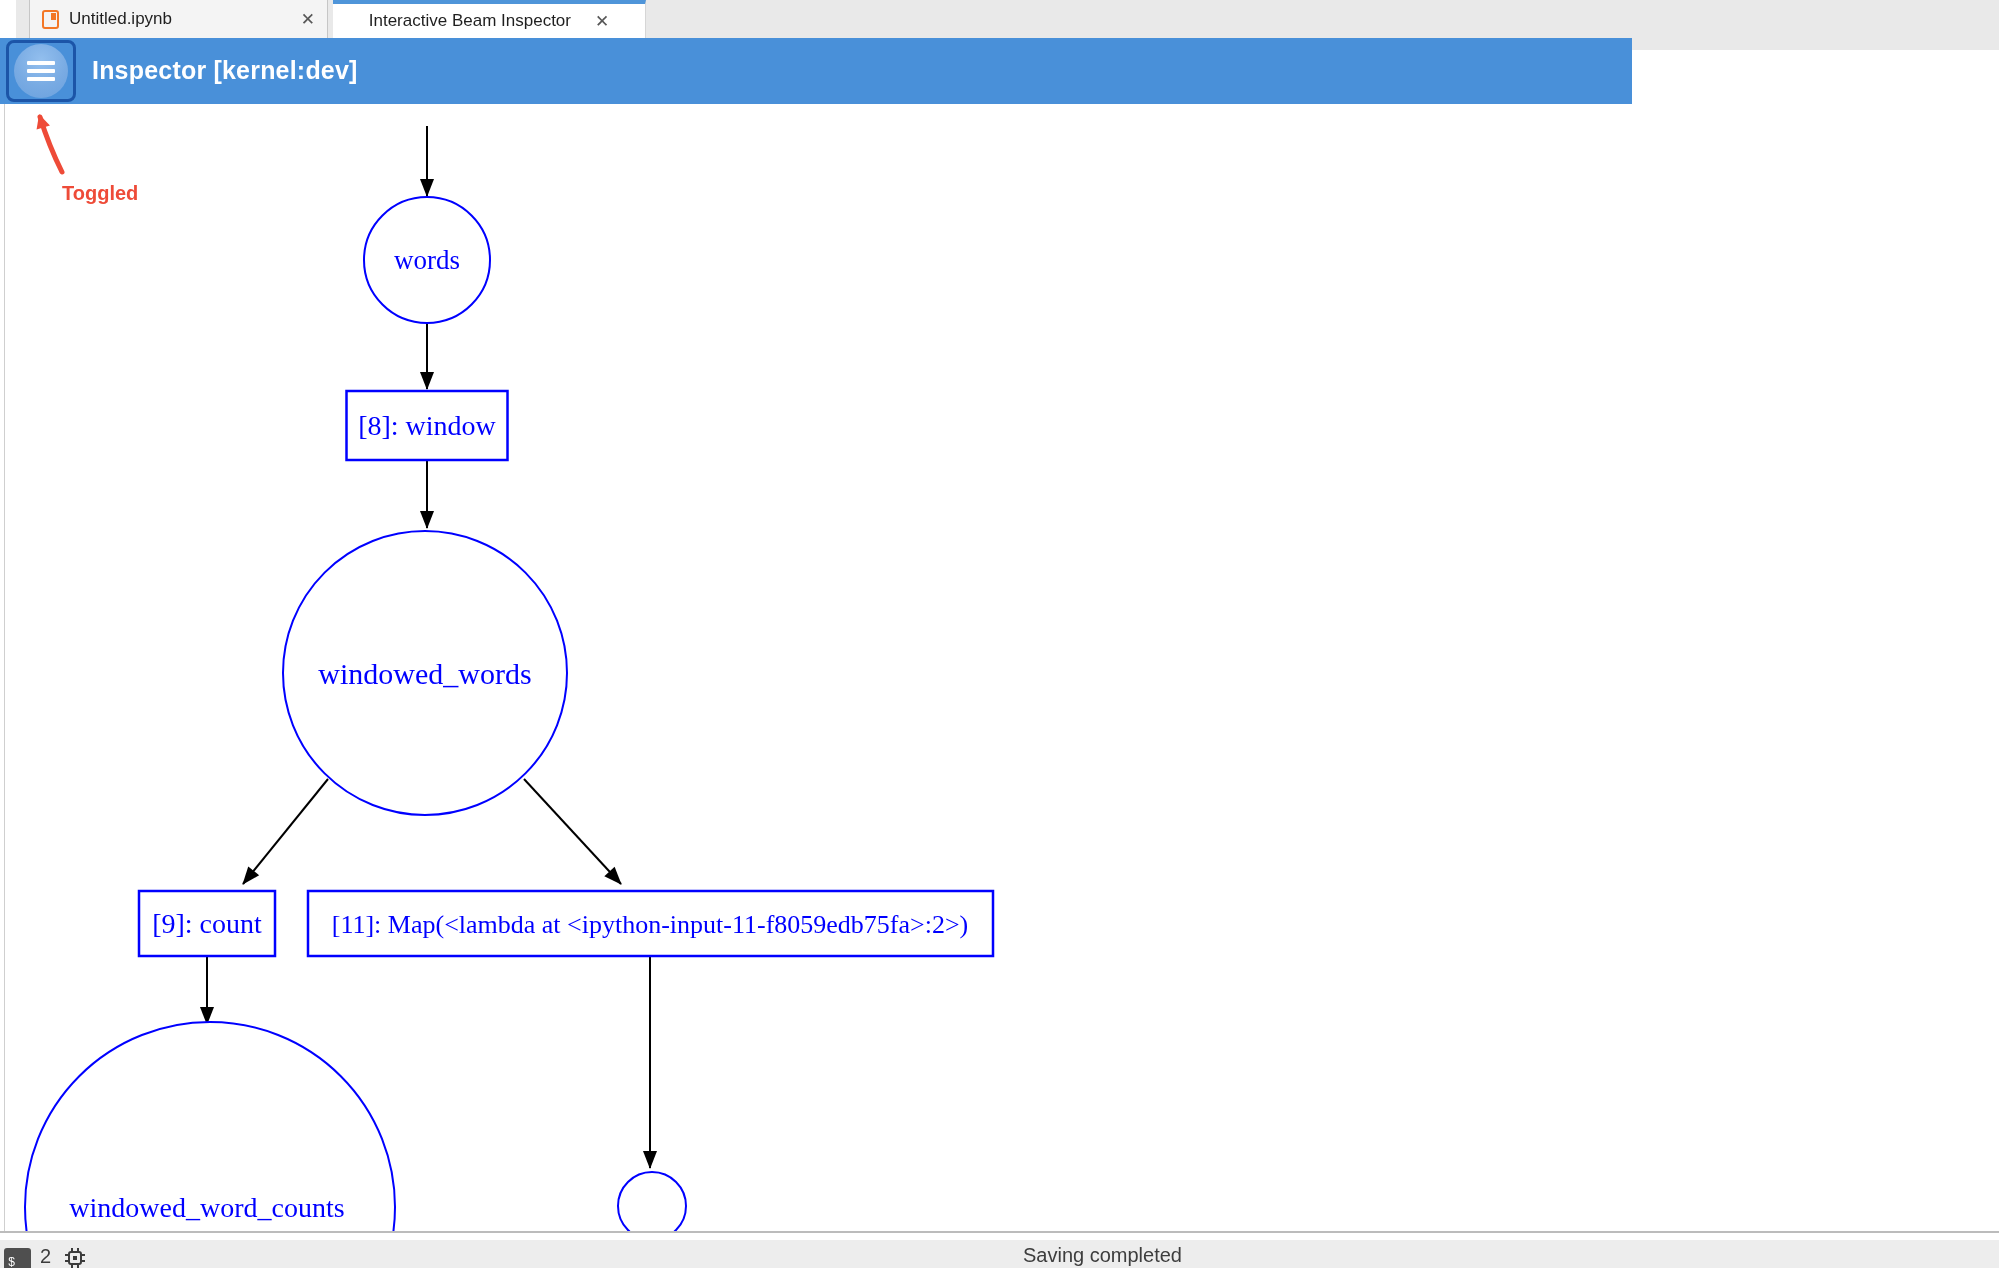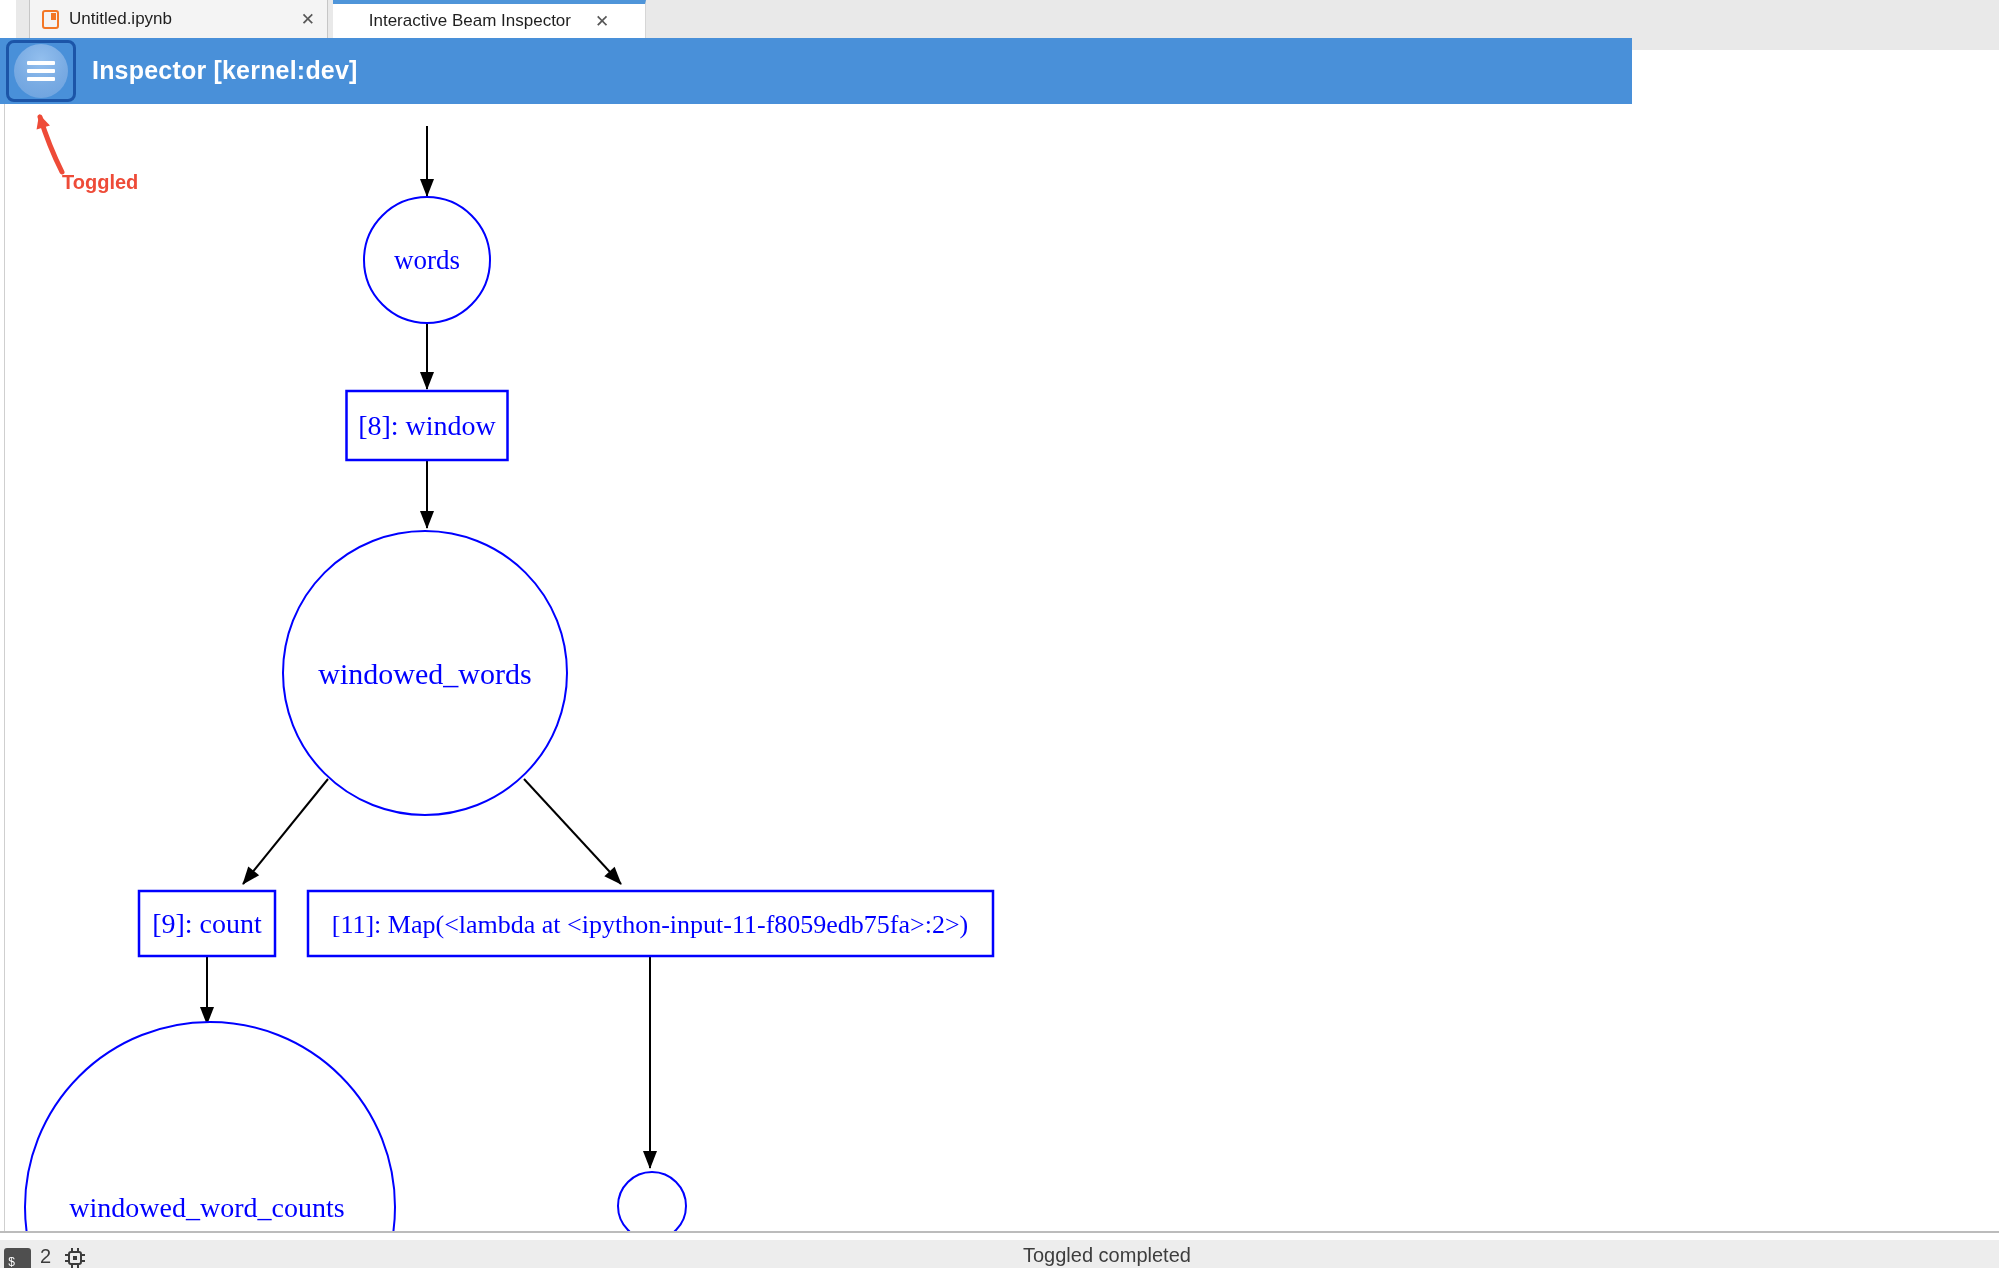--- a/index.html
+++ b/index.html
@@ -40,21 +40,21 @@
     line-height: 64px; color: #ffffff; font-size: 25px; font-weight: 700;
     letter-spacing: 0.2px; }
 
   
   .content-left-border { position: absolute; left: 4px; top: 104px; width: 1px;
     height: 1127px; background: #cfcfcf; }
   .content-bottom-border { position: absolute; left: 0; top: 1231px; width: 1999px;
     height: 2px; background: #bcbcbc; }
   .diagram { position: absolute; left: 0; top: 104px; }
   .anno-arrow { position: absolute; left: 0; top: 104px; pointer-events: none; }
-  .anno-label { position: absolute; left: 62px; top: 171px; color: #ee4b38;
+  .anno-label { position: absolute; left: 62px; top: 182px; color: #ee4b38;
     font-size: 20px; font-weight: 700; }
 
   
   .statusbar { position: absolute; left: 0; top: 1240px; width: 1999px; height: 28px;
     background: #ededed; }
   .term-badge { position: absolute; left: 4px; top: 8px; width: 27px; height: 23px;
     background: #4f4f4f; border-radius: 3px; color: #ffffff; font-size: 12px;
     font-family: "Liberation Mono", monospace; padding: 8px 0 0 4px; cursor: pointer; }
   .term-count { position: absolute; left: 40px; top: 5px; font-size: 20px;
     color: #3d3d3d; cursor: pointer; }
@@ -153,16 +153,16 @@
       <rect x="10" y="10" width="4" height="4" fill="#3c3c3c" stroke="none"></rect>
       <line x1="9" y1="2" x2="9" y2="5"></line>
         <line x1="15" y1="2" x2="15" y2="5"></line>
       <line x1="9" y1="19" x2="9" y2="22"></line>
         <line x1="15" y1="19" x2="15" y2="22"></line>
       <line x1="2" y1="9" x2="5" y2="9"></line>
         <line x1="2" y1="15" x2="5" y2="15"></line>
       <line x1="19" y1="9" x2="22" y2="9"></line>
         <line x1="19" y1="15" x2="22" y2="15"></line>
     </svg>
-    <div class="status-msg">Toggled completed</div>
+    <div class="status-msg">Saving completed</div>
   </div>
 
 </div>
 
 </body></html>

